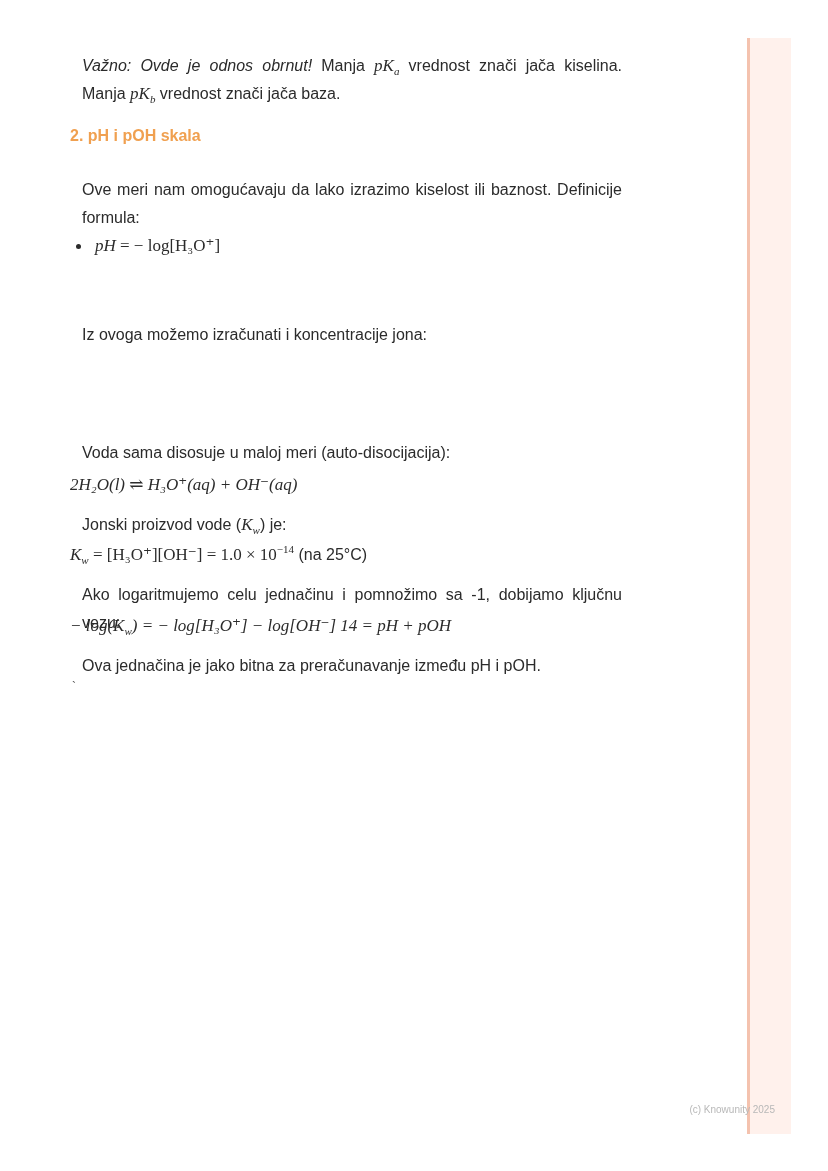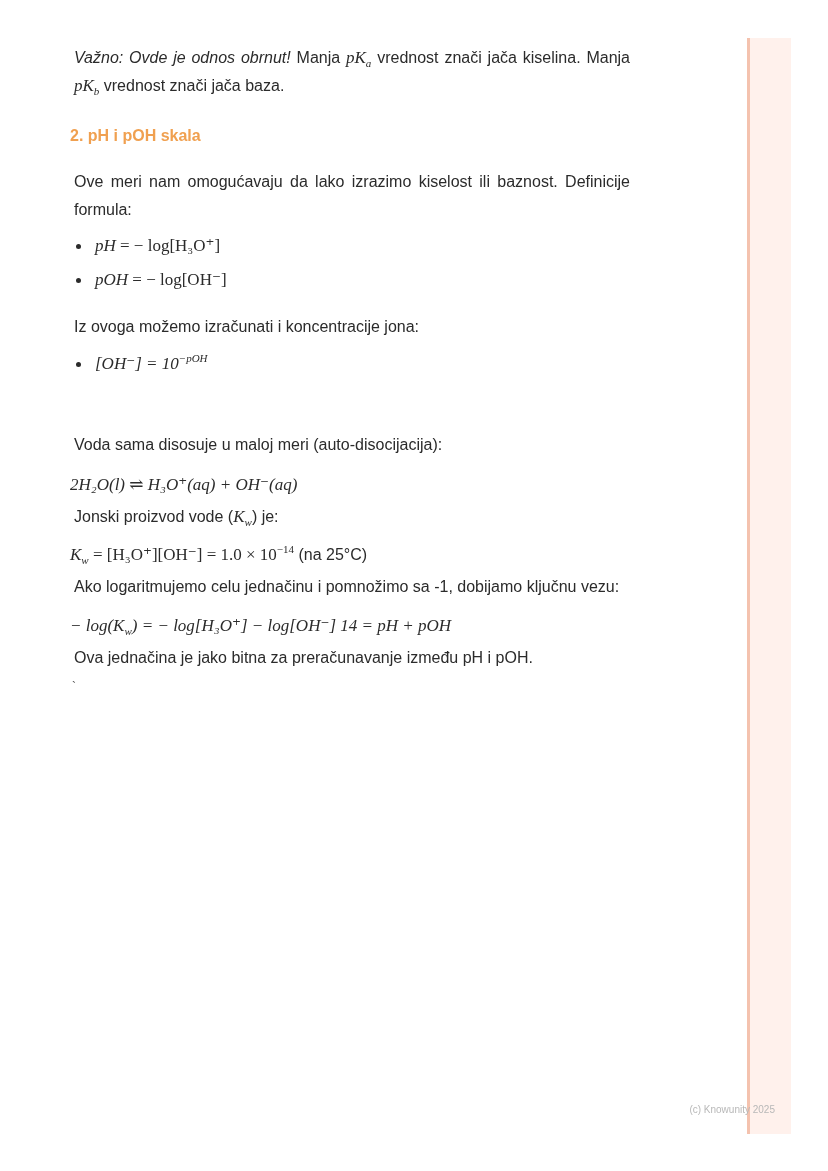--- a/index.html
+++ b/index.html
@@ -15,21 +15,21 @@
       font-family: "Liberation Sans", "DejaVu Sans", sans-serif;
       color: #2b2b2b;
     }
     .page {
       position: absolute;
       left: 70px;
       top: 40px;
       width: 564px;
     }
     p {
-      margin: 4px;
+      margin: 12px;
       font-size: 16px;
       line-height: 28px;
       text-align: justify;
     }
     .math {
       font-family: "Liberation Serif", "DejaVu Serif", serif;
       font-style: italic;
       font-size: 17px;
     }
     .m-up {
@@ -110,27 +110,25 @@
 <div class="page">
 
   <p class="block1"><i>Važno: Ovde je odnos obrnut!</i><span> Manja </span><span class="math"><span>pK</span><sub>a</sub></span><span> vrednost znači jača kiselina. Manja </span><span class="math"><span>pK</span><sub>b</sub></span><span> vrednost znači jača baza.</span></p>
 
   <h2>2. pH i pOH skala</h2>
 
   <p class="block2">Ove meri nam omogućavaju da lako izrazimo kiselost ili baznost. Definicije formula:</p>
 
   <ul class="list1">
     <li><span class="math"><span>pH</span><span class="m-up"> = − log[H₃O⁺]</span></span></li>
-    <li><span class="math"><span>pOH</span><span class="m-up"> = − log[OH⁻]</span></span></li>
   </ul>
 
   <p class="block3">Iz ovoga možemo izračunati i koncentracije jona:</p>
 
   <ul class="list2">
-    <li><span class="math"><span>[OH⁻] = 10</span><sup>−pOH</sup></span></li>
   </ul>
 
   <p class="block4">Voda sama disosuje u maloj meri (auto-disocijacija):</p>
 
   <div class="eq1 math">2H₂O(l) ⇌ H₃O⁺(aq) + OH⁻(aq)</div>
 
   <p class="block5"><span>Jonski proizvod vode (</span><span class="math"><span>K</span><sub>w</sub></span><span>) je:</span></p>
 
   <div class="eq2 math"><span>K</span><sub>w</sub><span class="m-up"> = [H₃O⁺][OH⁻] = 1.0 × 10</span><sup class="m-up">−14</sup><span class="unit"> (na 25°C)</span></div>
 

